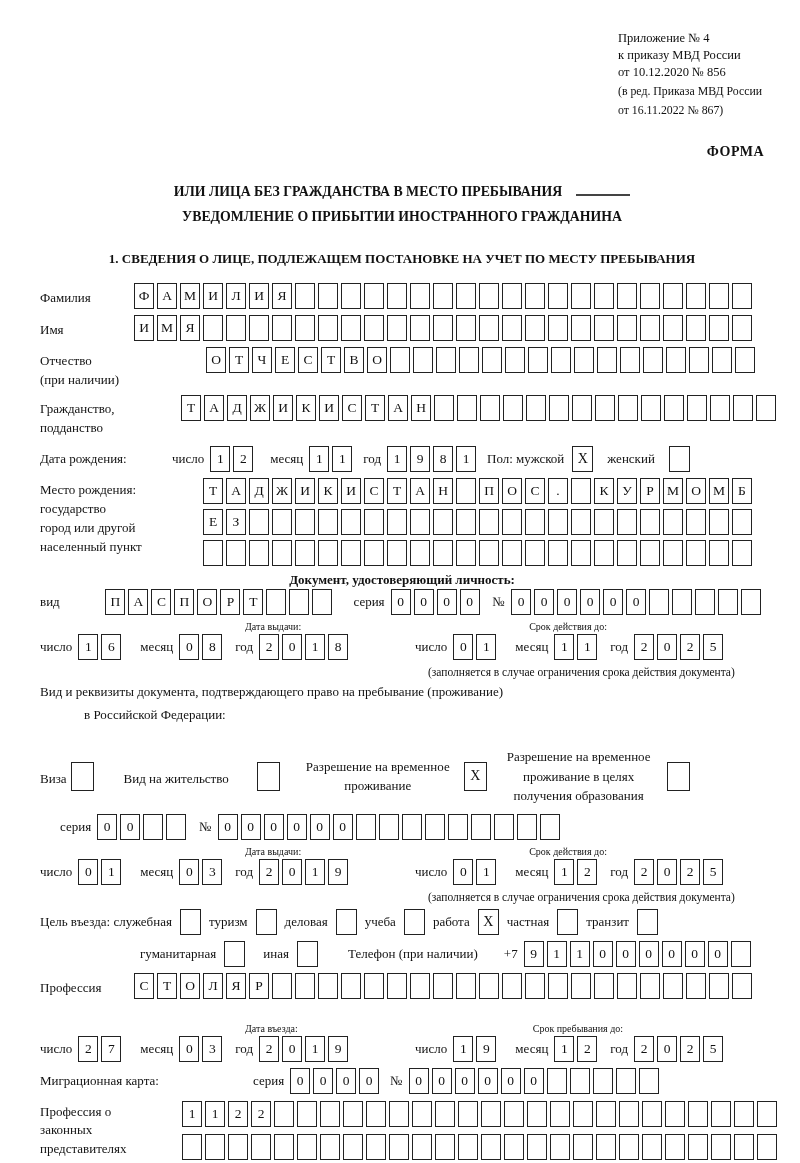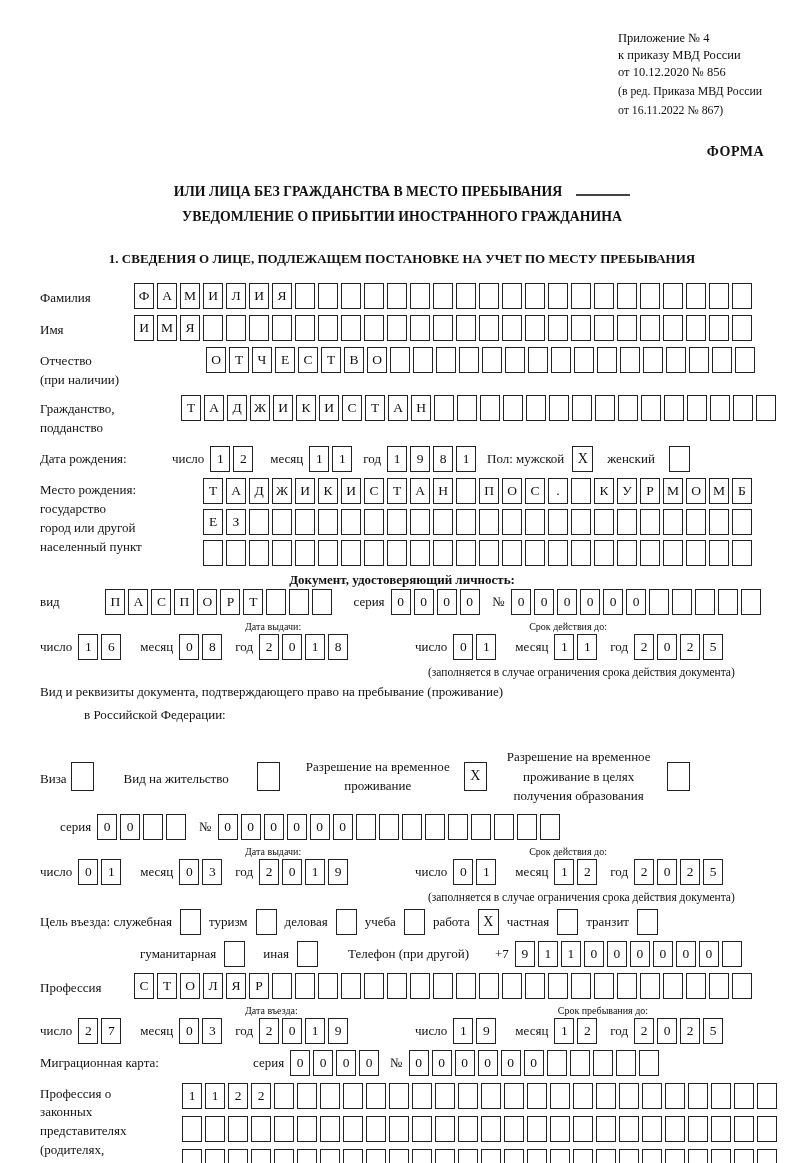--- a/index.html
+++ b/index.html
@@ -491,21 +491,21 @@
       <span class="cb cb-sm ml8"></span>
       <span class="lbl ml8">транзит</span>
       <span class="cb cb-sm ml8"></span>
     </div>
 
     <div class="frow center" style="margin-top:6px;">
       <span class="lbl" style="margin-left:100px">гуманитарная</span>
       <span class="cb cb-sm ml8"></span>
       <span class="lbl" style="margin-left:18px">иная</span>
       <span class="cb cb-sm ml8"></span>
-      <span class="lbl" style="margin-left:30px">Телефон (при другой)</span>
+      <span class="lbl" style="margin-left:30px">Телефон (при наличии)</span>
       <span class="lbl" style="margin-left:26px;margin-right:6px">+7</span>
       <span class="cells">
           <span class="cell">9</span>
           <span class="cell">1</span>
           <span class="cell">1</span>
           <span class="cell">0</span>
           <span class="cell">0</span>
           <span class="cell">0</span>
           <span class="cell">0</span>
           <span class="cell">0</span>
@@ -540,21 +540,21 @@
           <span class="cell"></span>
           <span class="cell"></span>
           <span class="cell"></span>
           <span class="cell"></span>
           <span class="cell"></span>
           <span class="cell"></span>
           <span class="cell"></span>
         </div>
     </div>
 
-    <div class="subhead" style="margin-top:6px;gap:25px;">
+    <div class="subhead" style="margin-top:24px;">
       <span style="margin-left:205px">Дата въезда:</span>
       <span style="margin-left:235px">Срок пребывания до:</span>
     </div>
 
     <div class="frow center">
       <span class="lbl mr6">число</span>
       <span class="cells">
           <span class="cell">2</span>
           <span class="cell">7</span>
         </span>

